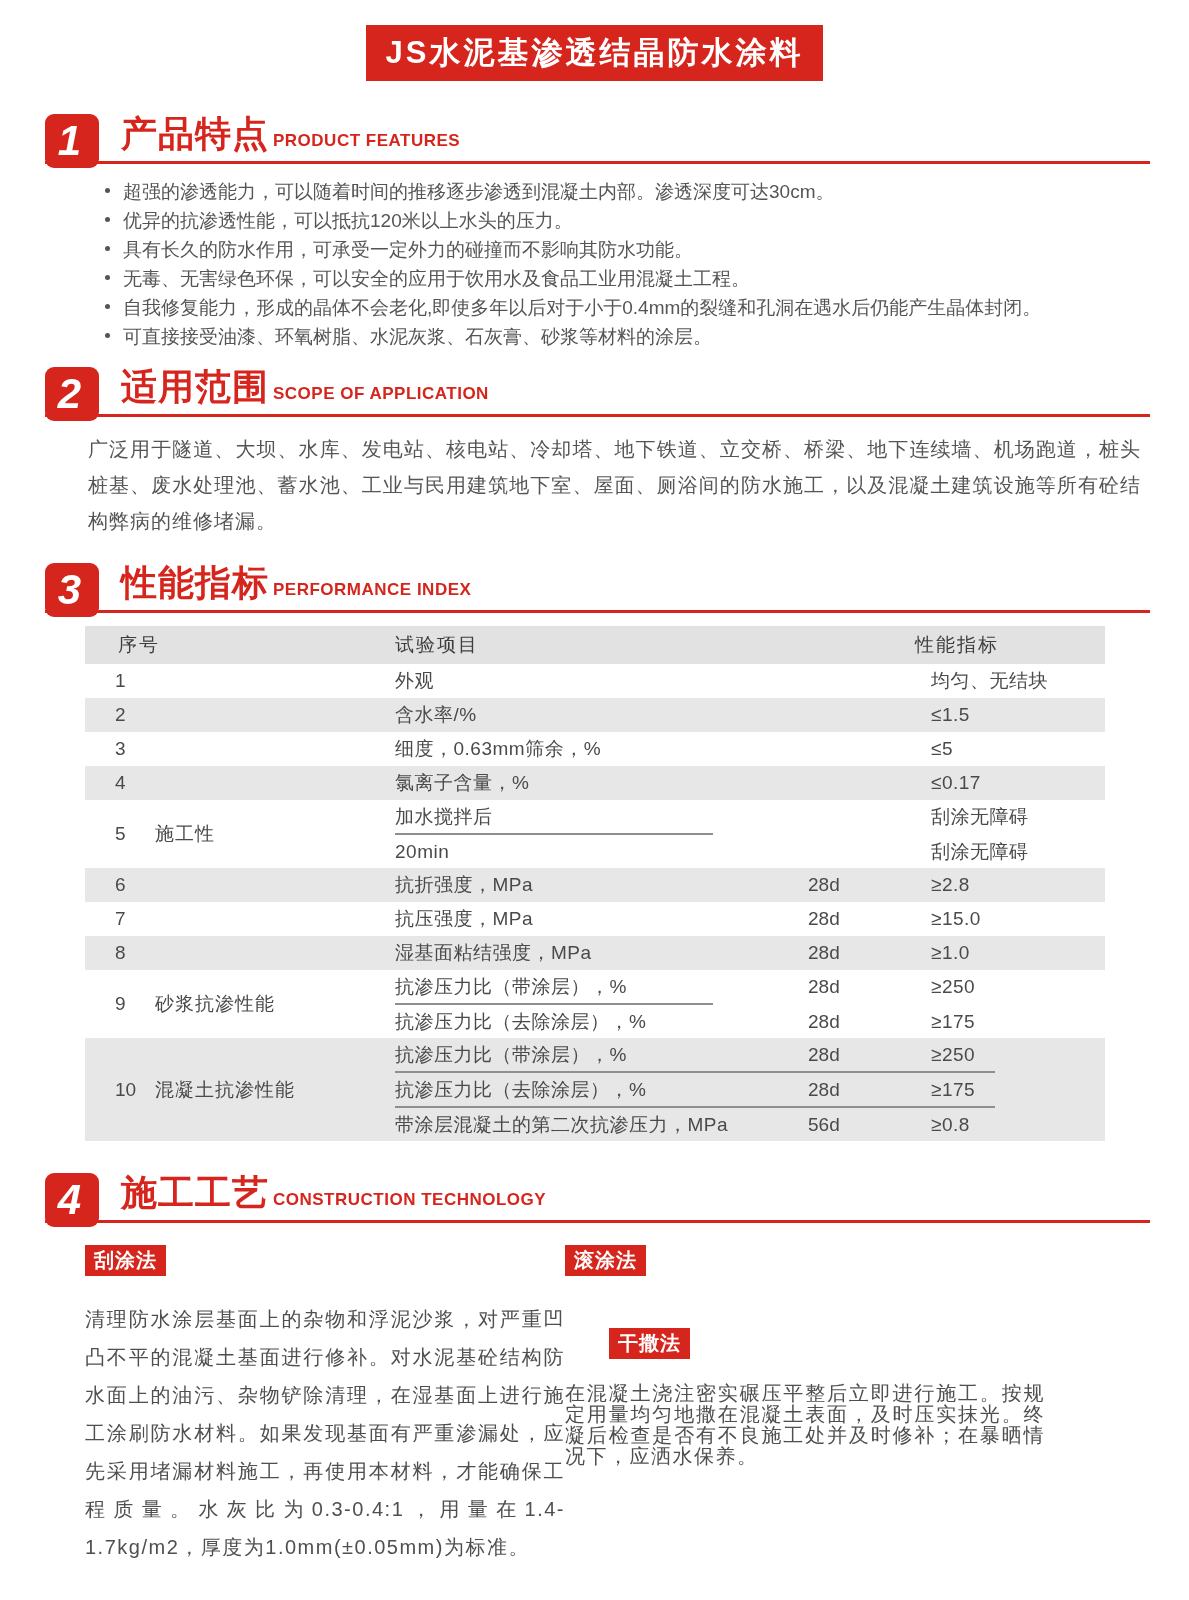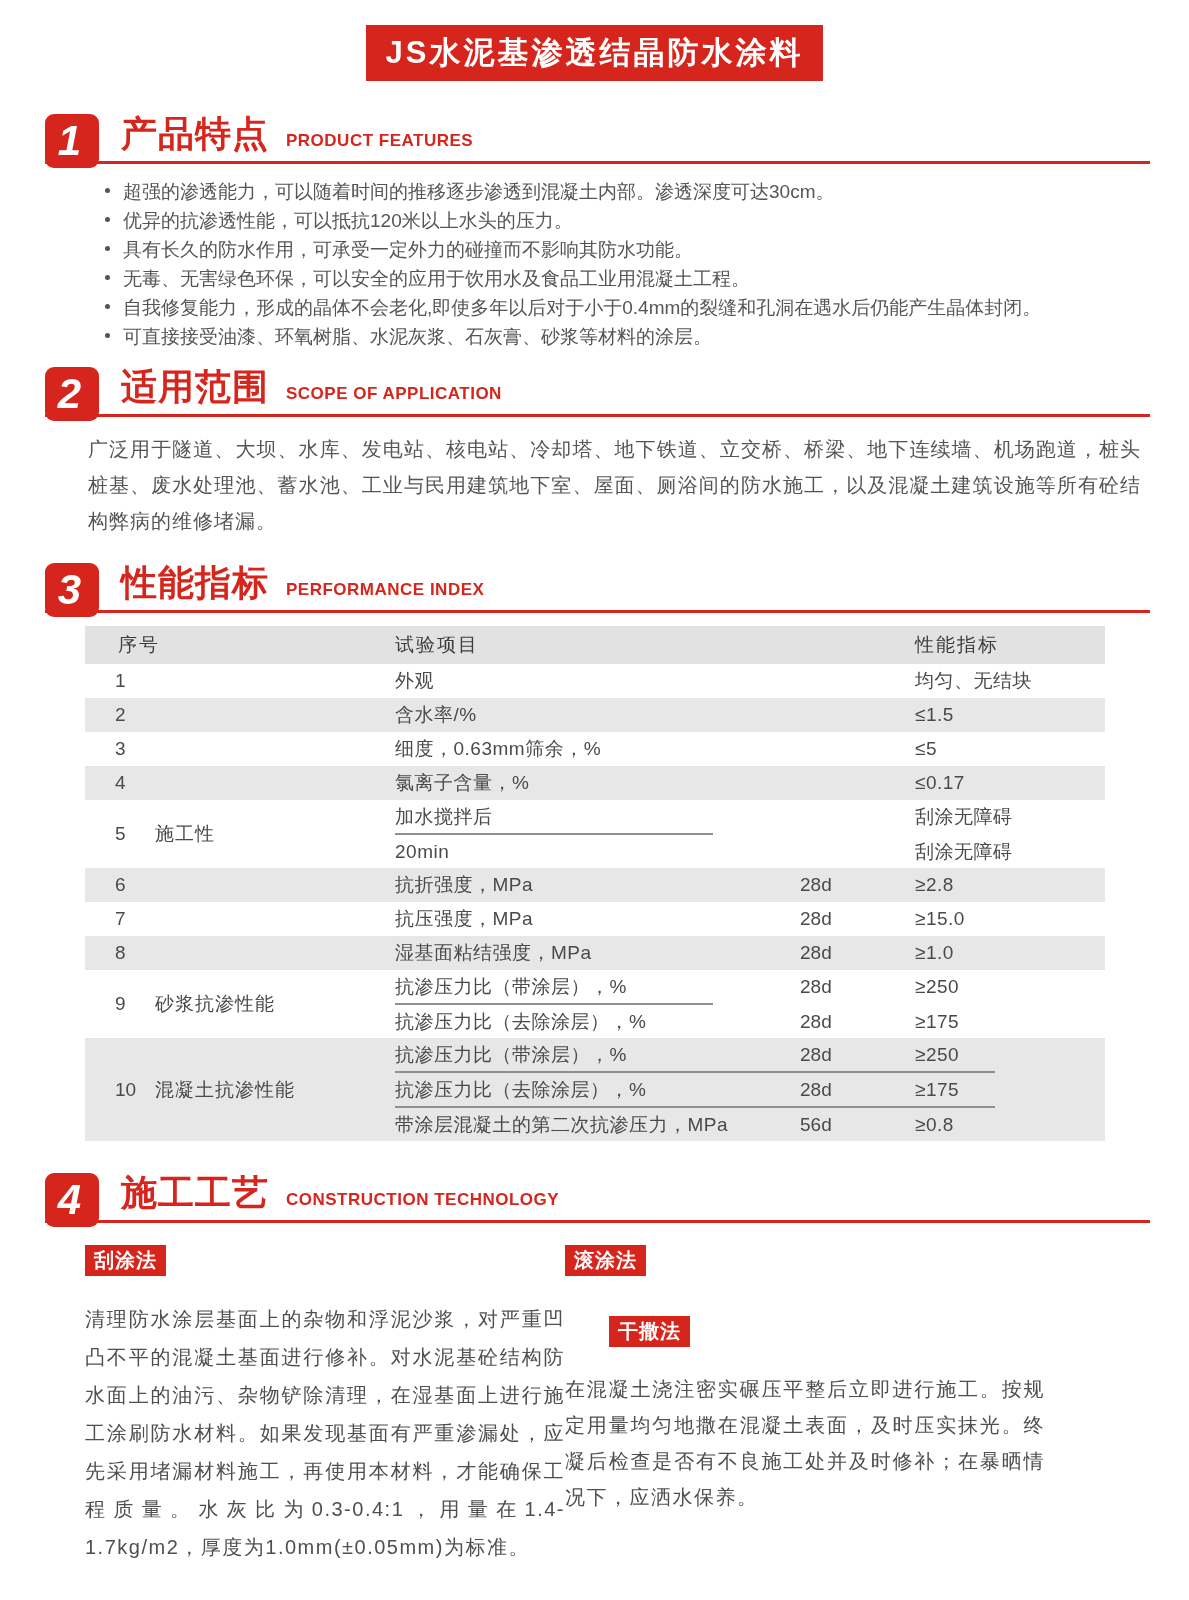--- a/index.html
+++ b/index.html
@@ -13,21 +13,21 @@
 
   
   .section-head { display:flex; align-items:flex-end; margin:0 39px 0 45px;
                   border-bottom:3px solid var(--accent); }
   .badge-num { width:54px; height:54px; background:var(--accent); border-radius:9px; color:#fff;
                display:flex; align-items:center; justify-content:center; font-size:42px;
                font-weight:bold; font-style:italic; margin-bottom:-7px; position:relative; z-index:2;
                padding-right:5px; }
   .head-zh { font-size:36px; font-weight:bold; color:var(--accent); margin-left:22px;
              line-height:1; padding-bottom:9px; letter-spacing:1px; }
-  .head-en { font-size:17px; font-weight:bold; color:var(--accent); margin-left:17px;
+  .head-en { font-size:17px; font-weight:bold; color:var(--accent); margin-left:4px;
              padding-bottom:10px; letter-spacing:0.5px; }
 
   
   .bullets { margin:13px 60px 0 105px; }
   .bullet { display:flex; align-items:baseline; font-size:19px; line-height:29px; color:#555; }
   .dot { width:5px; height:5px; border-radius:50%; background:#555; flex:0 0 5px;
          margin-right:13px; position:relative; top:-5px; }
 
   
   .scope-text { margin:14px 48px 0 88px; font-size:20px; line-height:36px; color:#555;
@@ -39,37 +39,37 @@
            font-weight:normal; color:#3d3d3d; letter-spacing:2px; }
   .h-no { width:310px; padding-left:33px; }
   .h-item { width:405px; }
   .h-age { width:115px; }
   .h-idx { flex:1; }
   .prow { display:flex; align-items:stretch; }
   .prow.shade { background:var(--stripe); }
   .c-no { width:70px; padding-left:30px; display:flex; align-items:center; }
   .c-group { width:240px; display:flex; align-items:center; letter-spacing:1px; }
   .c-stack { flex:1; display:flex; flex-direction:column; justify-content:center; padding:1px 0; }
-  .subrow { display:flex; align-items:center; min-height:31px; }
+  .subrow { display:flex; align-items:center; min-height:31px;gap:8px; }
   .single .subrow { min-height:32px; }
   .s-item { width:405px; letter-spacing:0.5px; }
   .s-age { width:115px; }
   .s-idx { flex:1; letter-spacing:0.5px; }
   .subsep { border-top:2px solid #8f8f8f; width:318px; margin:1px 0; }
   .widesep .subsep { width:600px; }
 
   
   .cols { display:flex; margin:22px 40px 0 85px; }
   .colL, .colR { width:480px; }
   .method-badge { display:inline-block; background:var(--accent); color:#fff; font-size:20px;
                   font-weight:bold; padding:2px 9px; letter-spacing:1px; }
   .method-text { margin-top:24px; font-size:20px; line-height:38px; color:#4f4f4f;
                  text-align:justify; letter-spacing:1.5px; }
-  .colR .m2 { margin-top:40px;padding-left:44px; }
-  .colR .method-text { line-height:36px; }
+  .colR .m2 { margin-top:52px;padding-left:44px; }
+  .colR .method-text { line-height:21px; }
 
   .mt-s1 { margin-top:33px; }
   .mt-s2 { margin-top:16px; }
   .mt-s3 { margin-top:24px; }
   .mt-s4 { margin-top:32px; }
 </style>
 </head>
 <body>
 
 <div class="sheet">

